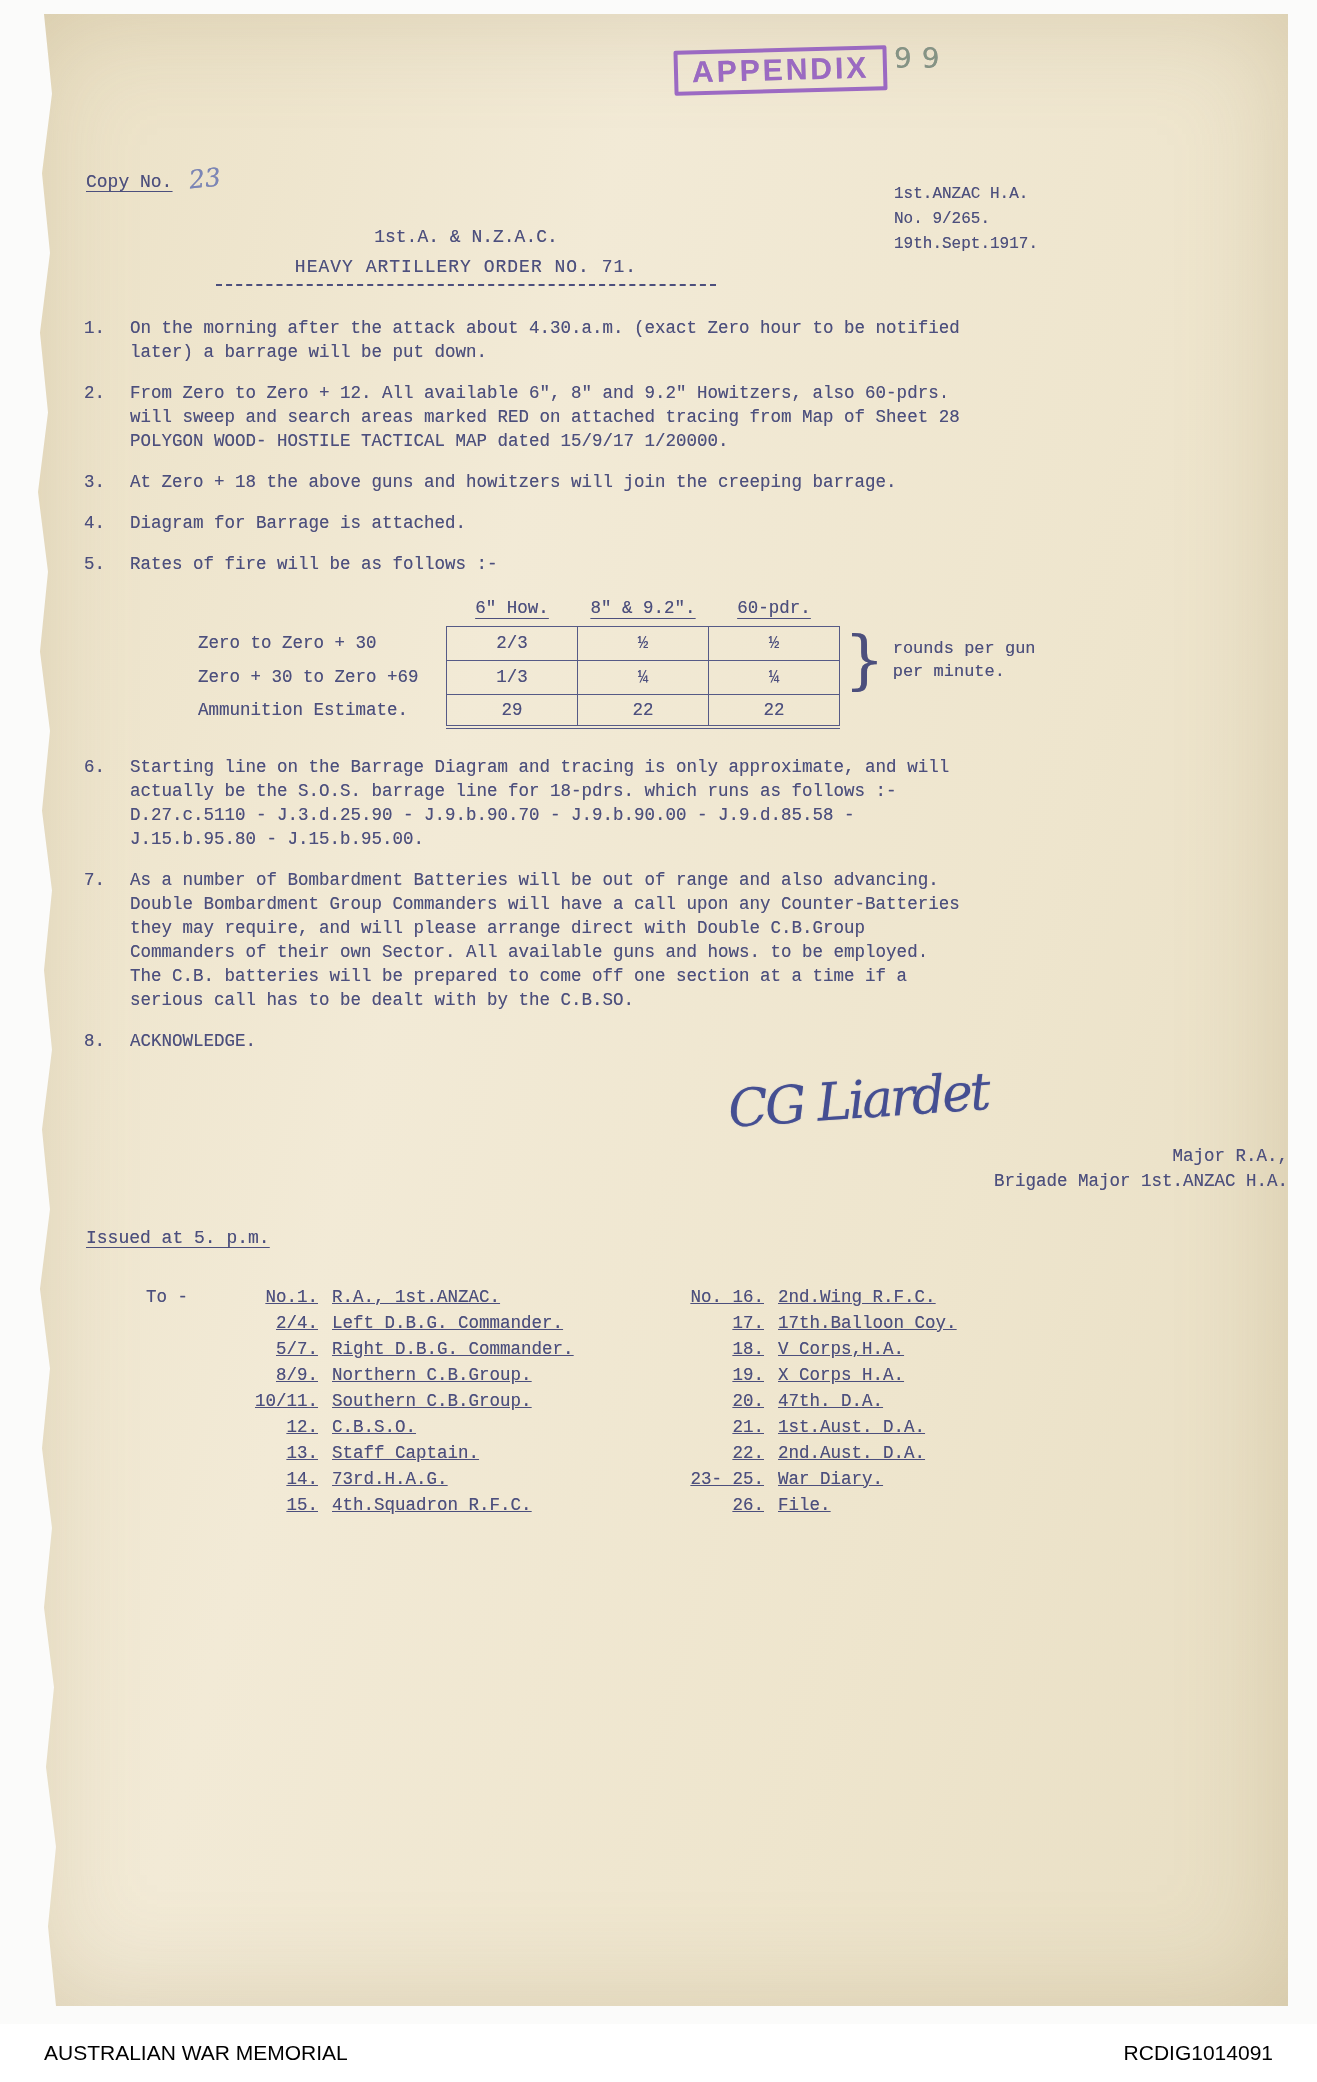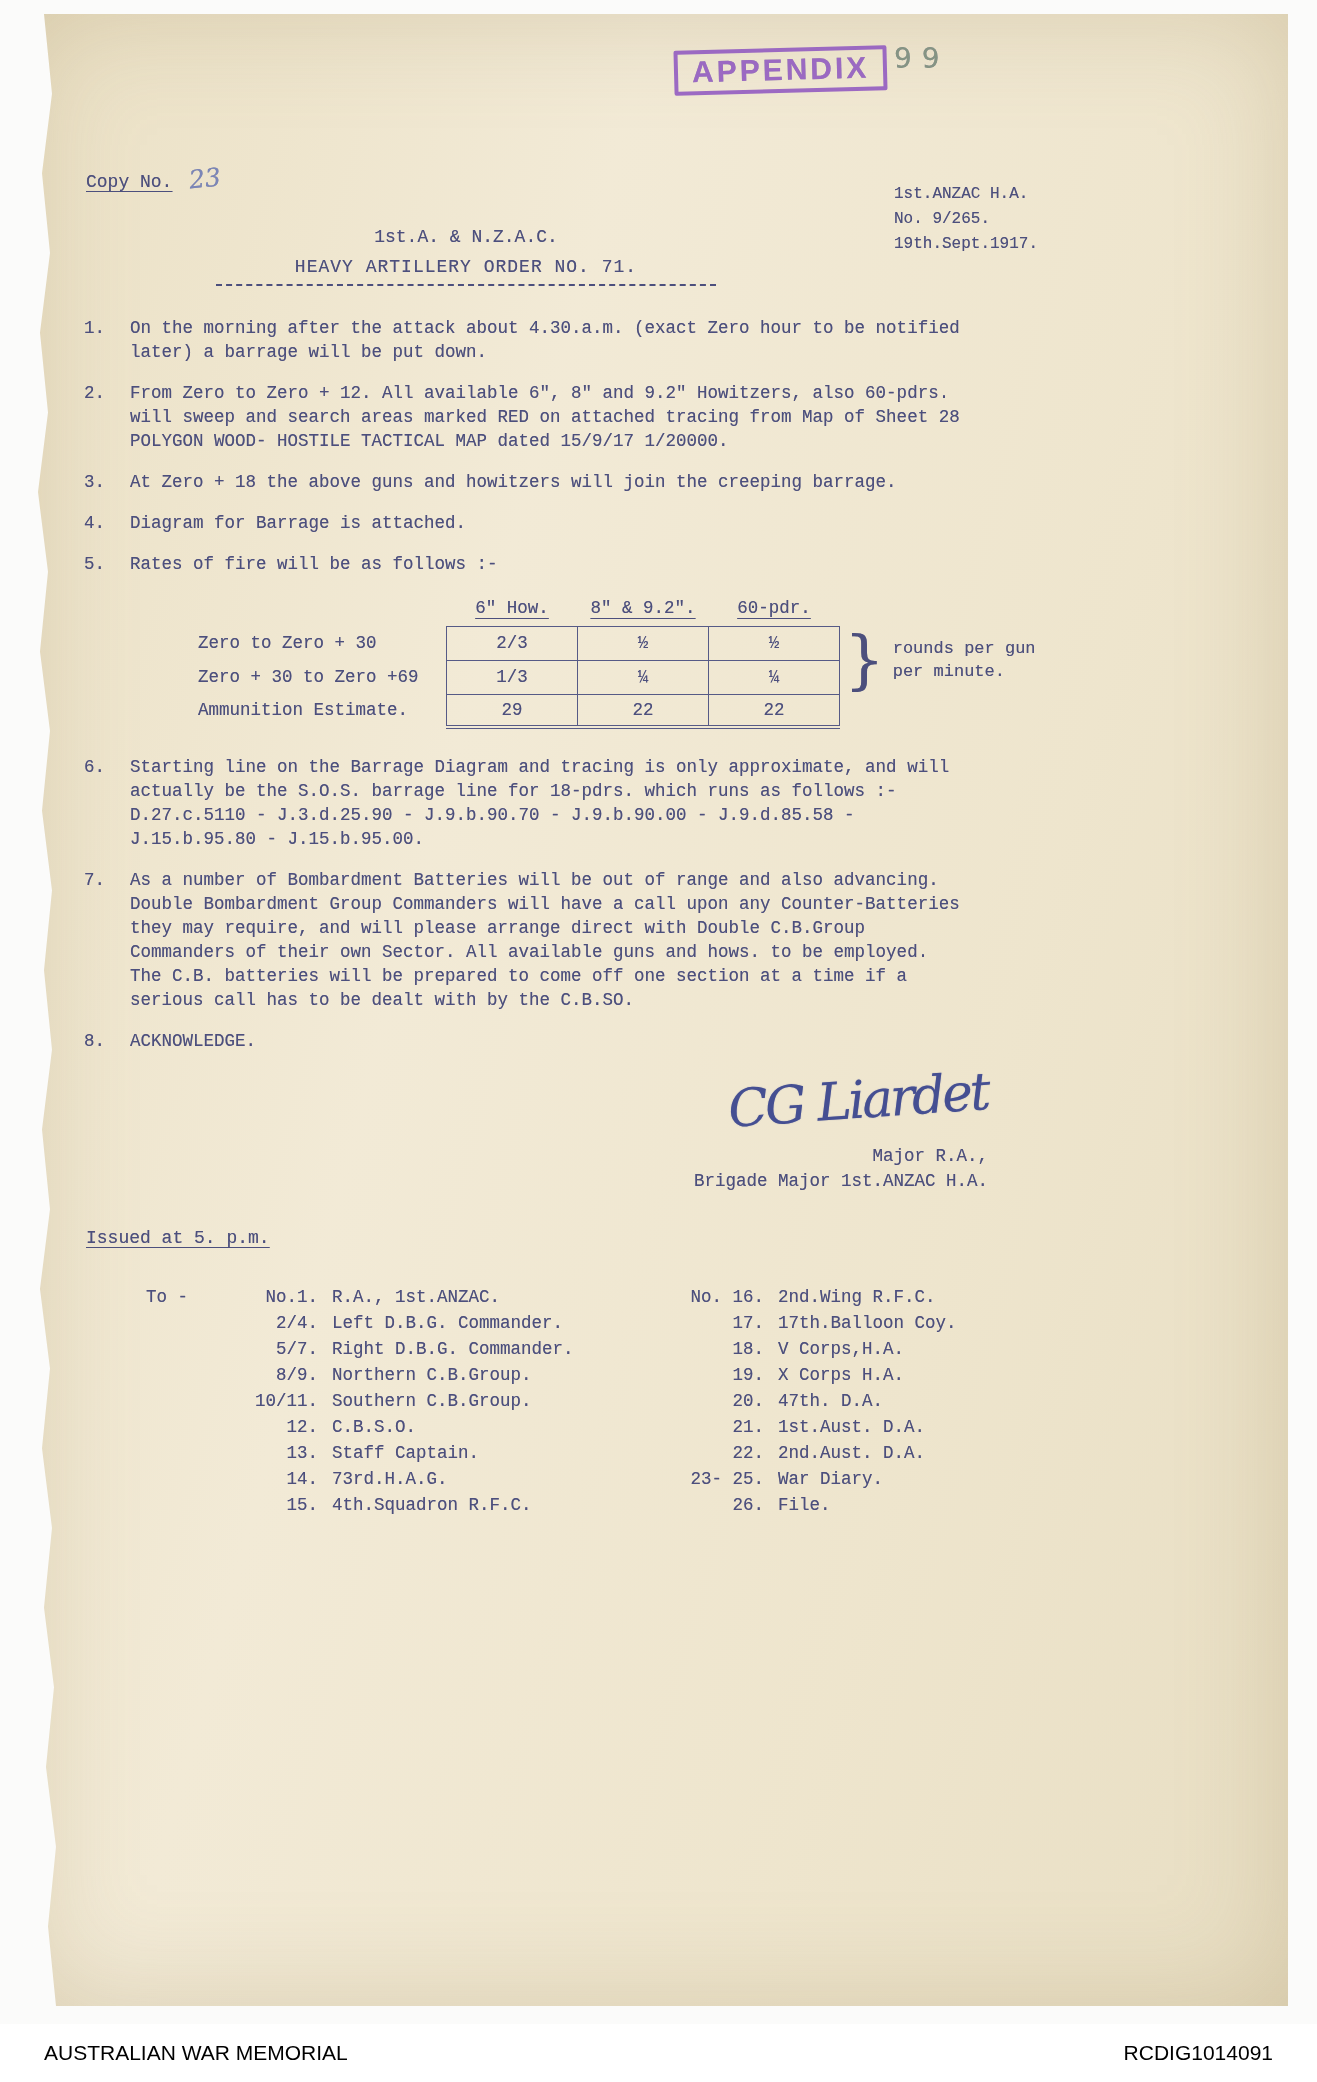--- a/index.html
+++ b/index.html
@@ -41,29 +41,29 @@
   .rates .cell{border:1.6px solid #565a86;text-align:center;min-width:110px;}
   .rates .last .cell{border-bottom:4px double #565a86;}
   .rates .note-cell{border:none;padding-left:4px;}
   .note-wrap{display:flex;align-items:center;}
   .brace{font:64px "DejaVu Serif",serif;line-height:.9;margin-right:8px;color:#4c4f7d;}
   .note-text{width:180px;font-size:17px;line-height:23px;}
   
   .sig-block{text-align:right;padding-right:300px;margin-top:6px;}
   .sig-script{font:italic 52px "DejaVu Serif",serif;color:#454f92;letter-spacing:-3px;
               display:inline-block;transform:rotate(-4deg);text-shadow:0 0 1px rgba(69,79,146,.5);}
-  .sig-lines{text-align:right;padding-right:300px;font-size:17.5px;line-height:25px;margin-top:14px;}
+  .sig-lines{text-align:right;font-size:17.5px;line-height:25px;margin-top:14px;}
   
   .issued{margin:34px 0 0 60px;font-size:18px;text-decoration:underline;text-underline-offset:4px;}
   .distribution{display:flex;margin:36px 0 0 120px;font-size:17.5px;line-height:26px;}
   .to-label{width:86px;flex:0 0 86px;}
   .dist-col{display:flex;flex-direction:column;}
   .dist-col.left{width:420px;}
   .dist-col.right{margin-left:16px;}
-  .dist-row{display:flex;}
+  .dist-row{display:flex;text-decoration:underline;}
   .dnum{width:86px;flex:0 0 86px;text-align:right;margin-right:14px;}
   .dnum.wide{width:96px;flex:0 0 96px;}
   
   .footer{height:58px;background:#ffffff;display:flex;align-items:center;justify-content:space-between;
           padding:0 44px;font:21px "Liberation Sans",sans-serif;color:#000000;}
 </style>
 </head>
 <body>
 
 <div class="page">

